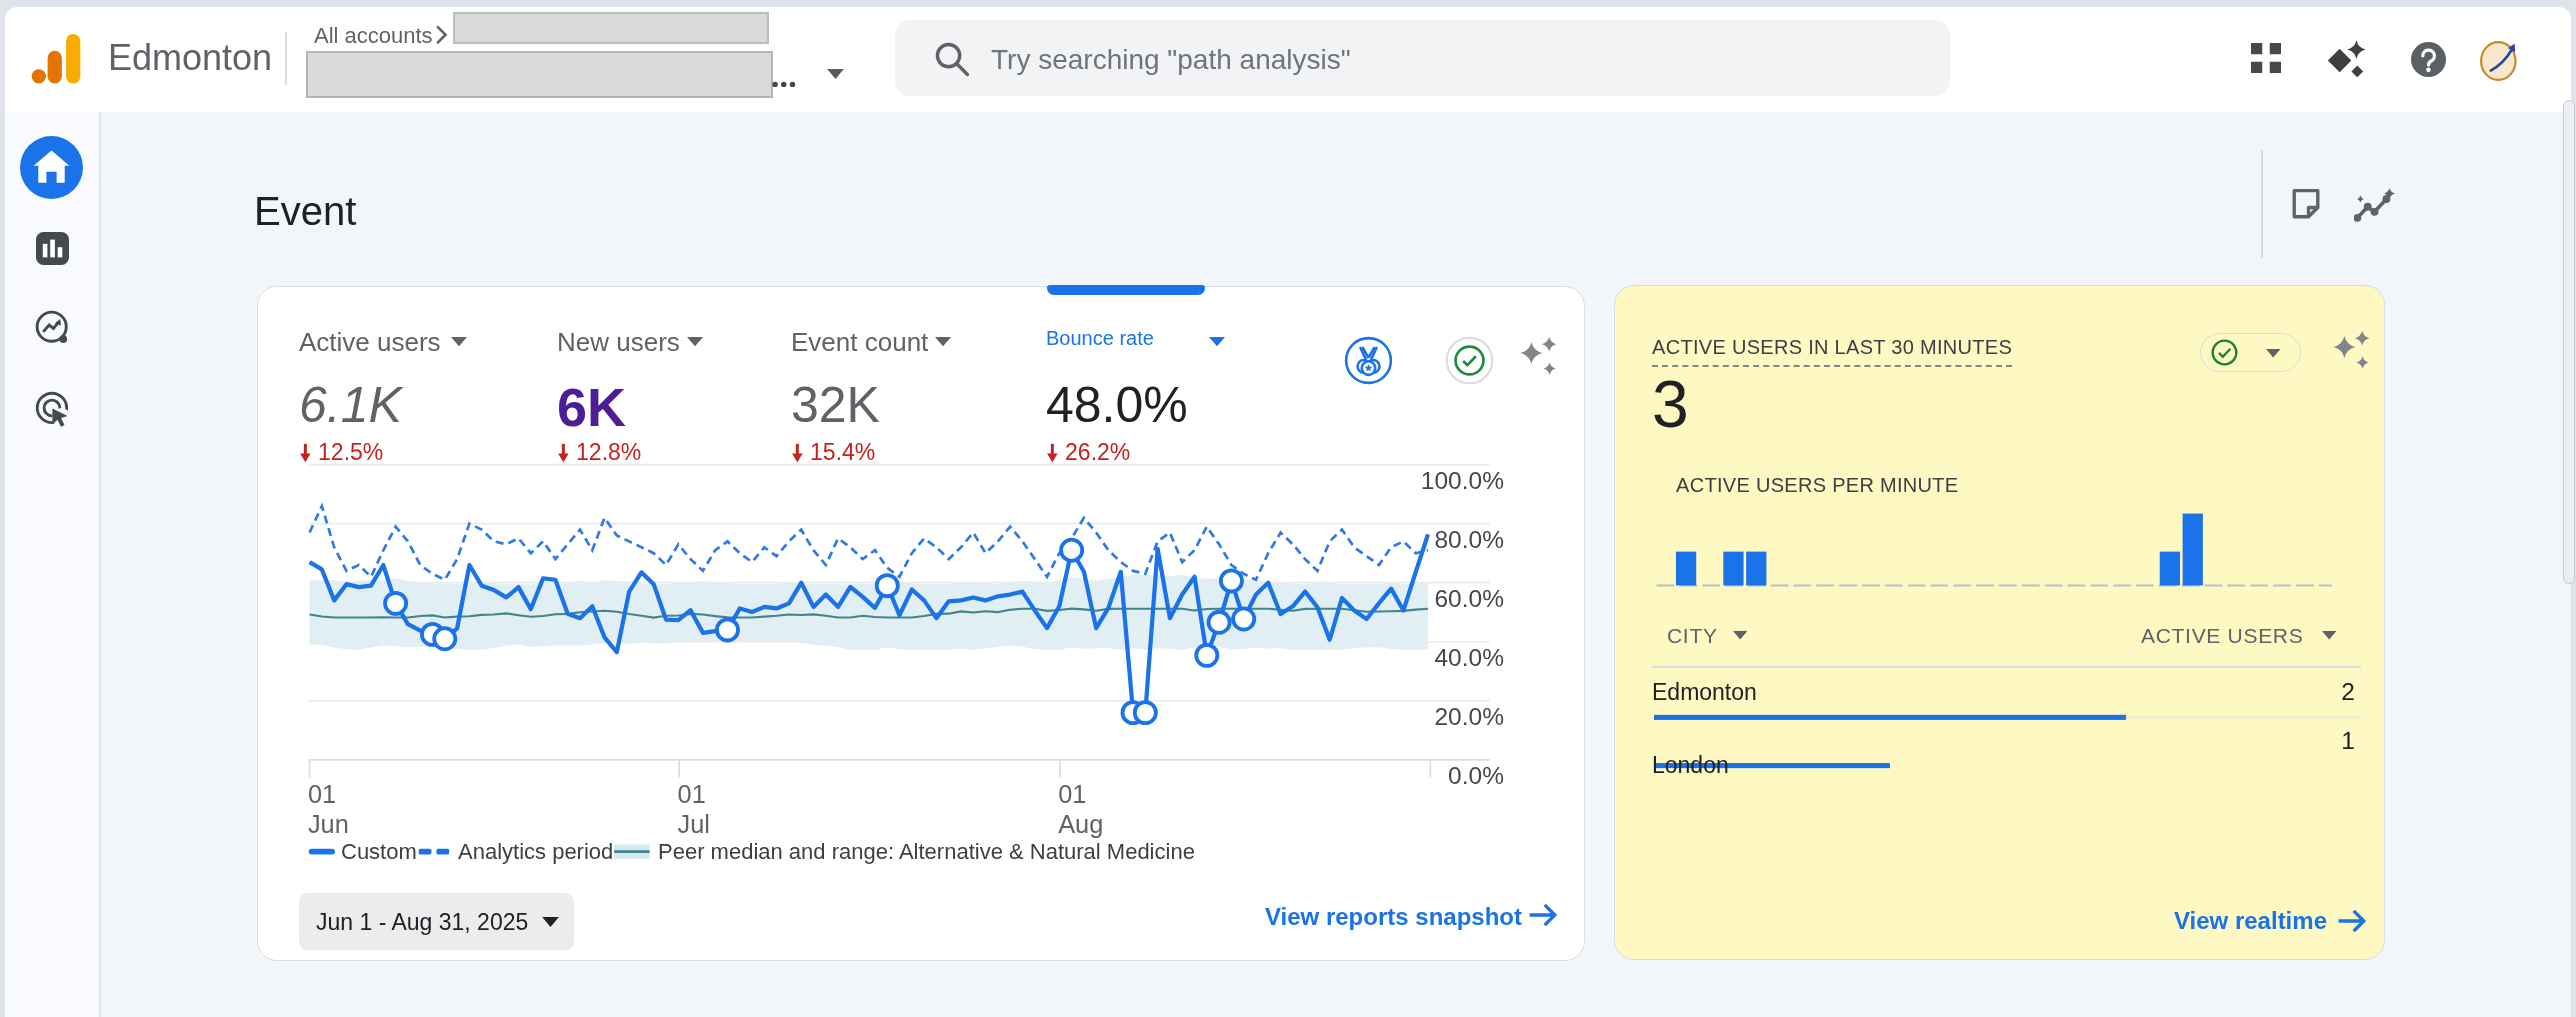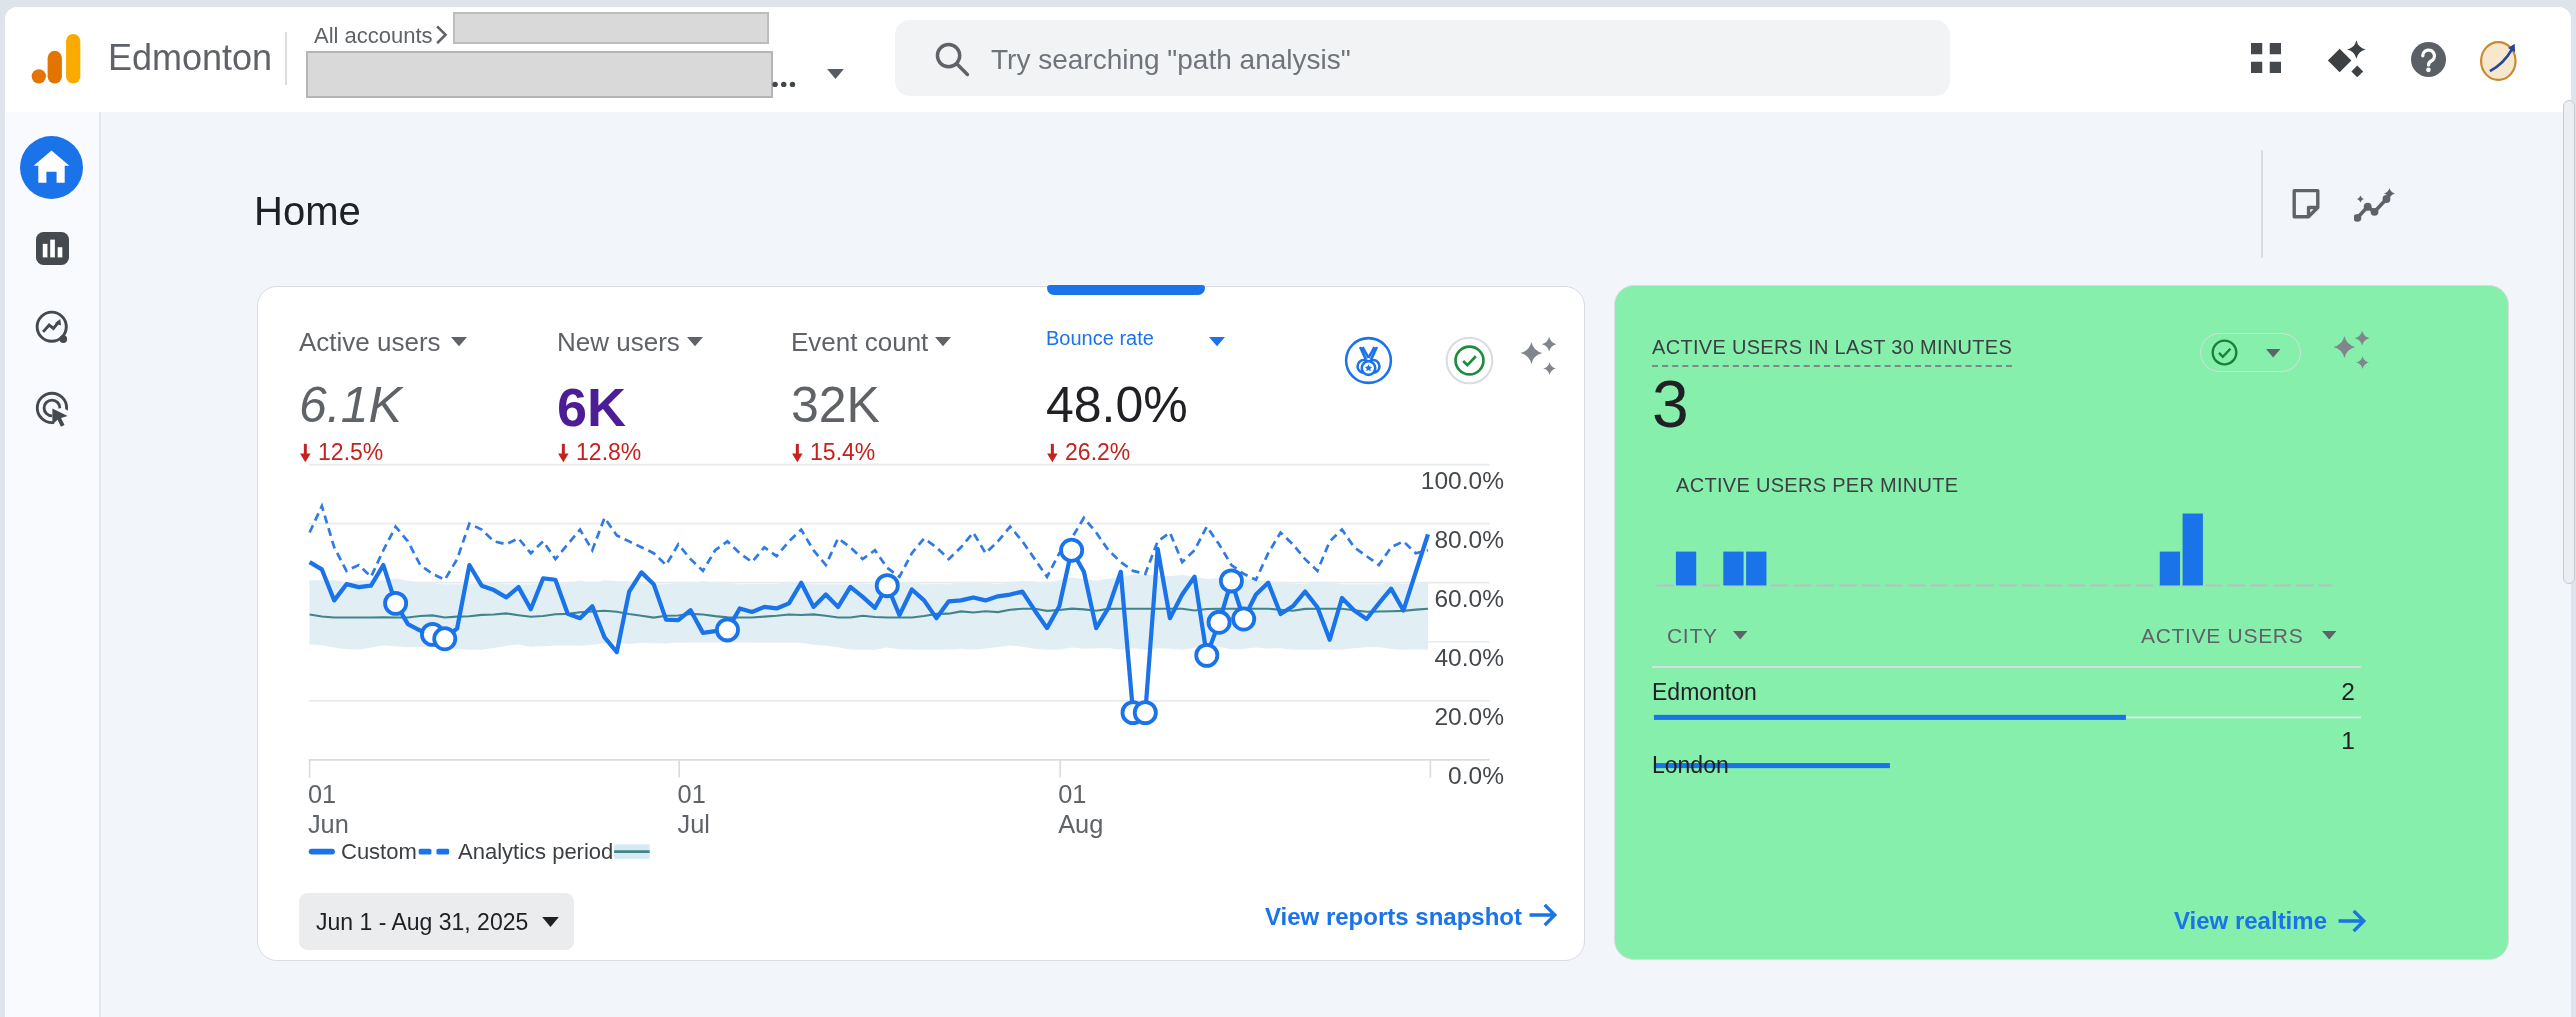--- a/index.html
+++ b/index.html
@@ -85,21 +85,21 @@
     <path d="M29.5 10.5 L30.3 18.2 L23.2 15.4 Z" fill="#454a50"></path>
     <circle cx="33" cy="34" r="4.4" fill="#454a50"></circle>
   </svg>
 <svg class="abs" style="left:35px;top:391px" width="39" height="39" viewBox="0 0 46 46">
     <circle cx="20" cy="20" r="17.3" fill="none" stroke="#454a50" stroke-width="3.4"></circle>
     <circle cx="20" cy="20" r="9.3" fill="none" stroke="#454a50" stroke-width="3.4"></circle>
     <circle cx="31" cy="31" r="11" fill="#f8fafd"></circle>
     <path d="M20.5 20.5 L38.5 29.5 L30.7 31.8 L34.8 40.2 L30.6 42.2 L26.6 33.8 L20.5 39.5 Z" fill="#454a50"></path>
   </svg>
 
-<div class="abs" style="left:254px;top:189px;font-size:40px;color:#202124;">Home</div>
+<div class="abs" style="left:254px;top:189px;font-size:40px;color:#202124;">Event</div>
 <div class="abs" style="left:2261px;top:150px;width:1.7px;height:108px;background:#dadce0;"></div>
 <svg class="abs" style="left:2290px;top:189px" width="32" height="32" viewBox="0 0 38 38">
     <path d="M5 2 H33 V22 L22 33 H5 Z M22 33 V22 H33" fill="none" stroke="#5f6368" stroke-width="4" stroke-linejoin="round"></path>
   </svg>
 <svg class="abs" style="left:2354px;top:187px" width="41" height="36" viewBox="0 0 48 42">
     <path d="M4 36 L16 23 L24 29 L38 14" fill="none" stroke="#5f6368" stroke-width="4.2"></path>
     <circle cx="4" cy="36" r="4.6" fill="#5f6368"></circle>
     <circle cx="16" cy="23" r="4.6" fill="#5f6368"></circle>
     <circle cx="24" cy="29" r="4.6" fill="#5f6368"></circle>
     <circle cx="38" cy="14" r="4.6" fill="#5f6368"></circle>
@@ -203,32 +203,33 @@
       <text x="946" y="610" font-size="30" fill="#5f6368">01</text>
       <text x="946" y="646" font-size="30" fill="#5f6368">Aug</text>
 <rect x="60" y="664" width="31" height="7" rx="3.5" fill="#1a73e8"></rect>
 <rect x="190" y="664" width="15" height="7" rx="2" fill="#1a73e8"></rect>
 <rect x="211" y="664" width="15" height="7" rx="2" fill="#1a73e8"></rect>
 <rect x="421" y="659" width="42" height="17" fill="#d5e9f2"></rect>
 <line x1="421" y1="667.5" x2="463" y2="667.5" stroke="#41848c" stroke-width="3"></line>
 </svg>
   <div class="abs" style="left:83px;top:552px;font-size:22px;color:#3c4043;">Custom</div>
   <div class="abs" style="left:200px;top:552px;font-size:22px;color:#3c4043;">Analytics period</div>
+  <div class="abs" style="left:400px;top:552px;font-size:22px;color:#3c4043;">Peer median and range: Alternative &amp; Natural Medicine</div>
   <div class="abs" style="left:41px;top:606px;width:275px;height:57px;background:#ebecee;border-radius:8.5px;"></div>
   <div class="abs" style="left:58px;top:622px;font-size:23px;color:#202124;">Jun 1 - Aug 31, 2025</div>
   <svg class="abs" style="left:284px;top:630px" width="17" height="10" viewBox="0 0 20 12">
       <path d="M0 0h20L10 12z" fill="#202124"></path>
     </svg>
   <div class="abs" style="left:1007px;top:616px;font-size:24px;font-weight:bold;color:#1a73e8;">View reports snapshot</div>
   <svg class="abs" style="left:1269px;top:612px" width="32" height="32" viewBox="0 0 38 38">
       <path d="M3 19 H33 M21 7 L33 19 L21 31" fill="none" stroke="#1a73e8" stroke-width="4"></path>
     </svg>
 </div>
 
-<div class="abs" style="left:1614px;top:285px;width:895px;height:675px;background:#86efac;border:1.7px solid #dadce0;border-radius:20px;">
+<div class="abs" style="left:1614px;top:285px;width:771px;height:675px;background:#fef9c3;border:1.7px solid #dadce0;border-radius:20px;">
   <div class="abs" style="left:37px;top:50px;font-size:20px;letter-spacing:0.3px;color:#3c4043;border-bottom:2.5px dashed #80868b;padding-bottom:6px;">ACTIVE USERS IN LAST 30 MINUTES</div>
   <div class="abs" style="left:585px;top:47px;width:101px;height:39px;border:1.7px solid #dadce0;border-radius:19.5px;"></div>
   <svg class="abs" style="left:596px;top:53px" width="27" height="27" viewBox="0 0 32 32">
       <circle cx="16" cy="16" r="14" fill="none" stroke="#188038" stroke-width="2.8"></circle>
       <path d="M9.5 16.5 L14 21 L23 11.5" fill="none" stroke="#188038" stroke-width="2.8"></path>
     </svg>
   <svg class="abs" style="left:651px;top:63px" width="14.4" height="8.5" viewBox="0 0 17 10">
       <path d="M0 0h17L8.5 10z" fill="#5f6368"></path>
     </svg>
   <div class="abs" style="left:715px;top:43px;"><svg width="44" height="46" viewBox="0 0 52 54">

